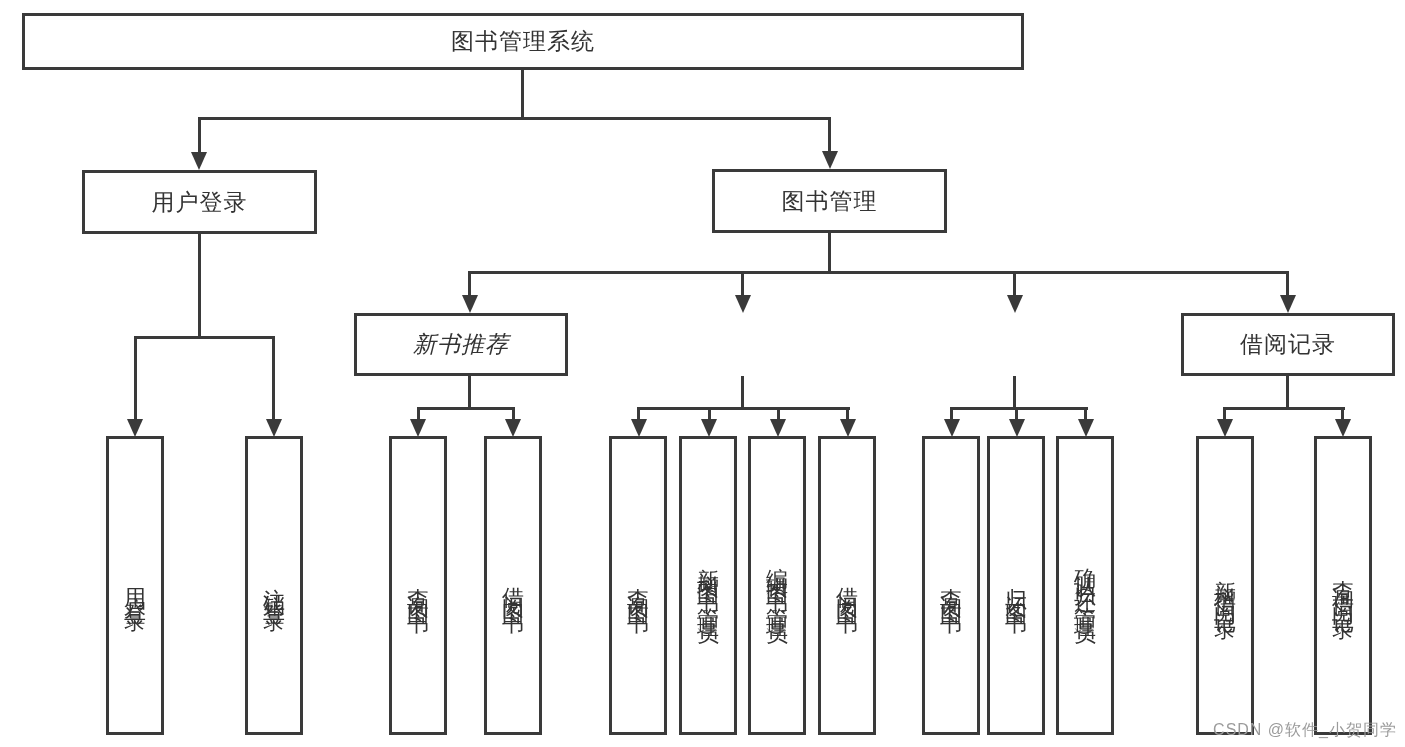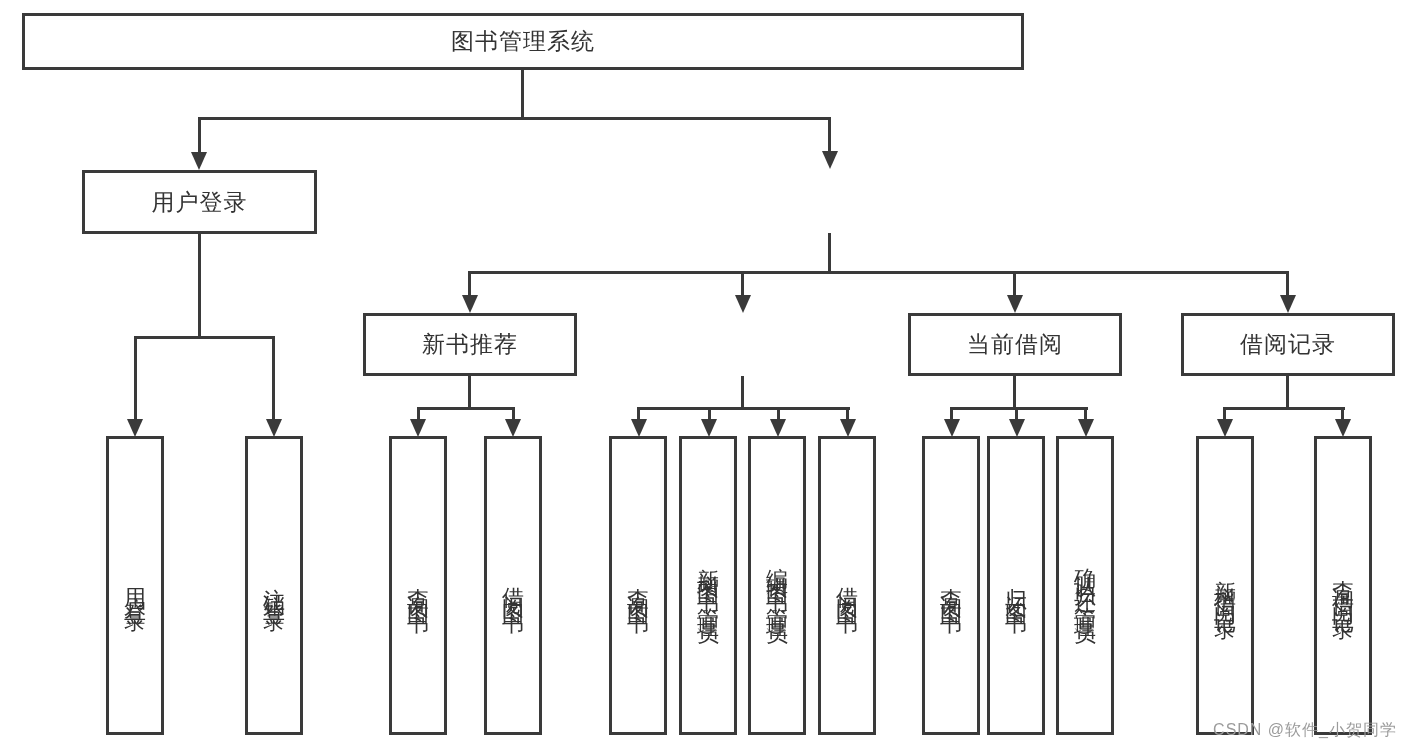--- a/index.html
+++ b/index.html
@@ -84,45 +84,45 @@
   <div class="hline" style="left:198px; top:117px; width:633px;"></div>
 
   <div class="vline" style="left:198px; top:117px; height:38px;"></div>
   <div class="arrow" style="left:191px; top:152px;"></div>
 
   <div class="vline" style="left:828px; top:117px; height:38px;"></div>
   <div class="arrow" style="left:822px; top:151px;"></div>
 
   <div class="node" style="left:82px; top:170px; width:235px; height:64px;">
     <span class="lbl">用户登录</span>
+  </div>
+  <div class="node" style="left:712px; top:169px; width:235px; height:64px;">
+    <span class="lbl">图书管理</span>
   </div>
 
   <div class="vline" style="left:198px; top:234px; height:105px;"></div>
   <div class="hline" style="left:134px; top:336px; width:141px;"></div>
   <div class="vline" style="left:134px; top:336px; height:88px;"></div>
   <div class="arrow" style="left:127px; top:419px;"></div>
   <div class="vline" style="left:272px; top:336px; height:88px;"></div>
   <div class="arrow" style="left:266px; top:419px;"></div>
 
   <div class="vline" style="left:828px; top:233px; height:41px;"></div>
   <div class="hline" style="left:469px; top:271px; width:820px;"></div>
   <div class="vline" style="left:468px; top:271px; height:27px;"></div>
   <div class="arrow" style="left:462px; top:295px;"></div>
   <div class="vline" style="left:741px; top:271px; height:27px;"></div>
   <div class="arrow" style="left:735px; top:295px;"></div>
   <div class="vline" style="left:1013px; top:271px; height:27px;"></div>
   <div class="arrow" style="left:1007px; top:295px;"></div>
   <div class="vline" style="left:1286px; top:271px; height:27px;"></div>
   <div class="arrow" style="left:1280px; top:295px;"></div>
 
-  <div class="node" style="left:363px; top:313px; width:214px; height:63px;">
+  <div class="node" style="left:354px; top:313px; width:214px; height:63px;font-style:italic;">
     <span class="lbl">新书推荐</span>
-  </div>
-  <div class="node" style="left:908px; top:313px; width:214px; height:63px;">
-    <span class="lbl">当前借阅</span>
   </div>
   <div class="node" style="left:1181px; top:313px; width:214px; height:63px;">
     <span class="lbl">借阅记录</span>
   </div>
 
   <div class="vline" style="left:468px; top:376px; height:34px;"></div>
   <div class="hline" style="left:417px; top:407px; width:98px;"></div>
   <div class="vline" style="left:417px; top:407px; height:17px;"></div>
   <div class="arrow" style="left:410px; top:419px;"></div>
   <div class="vline" style="left:512px; top:407px; height:17px;"></div>

